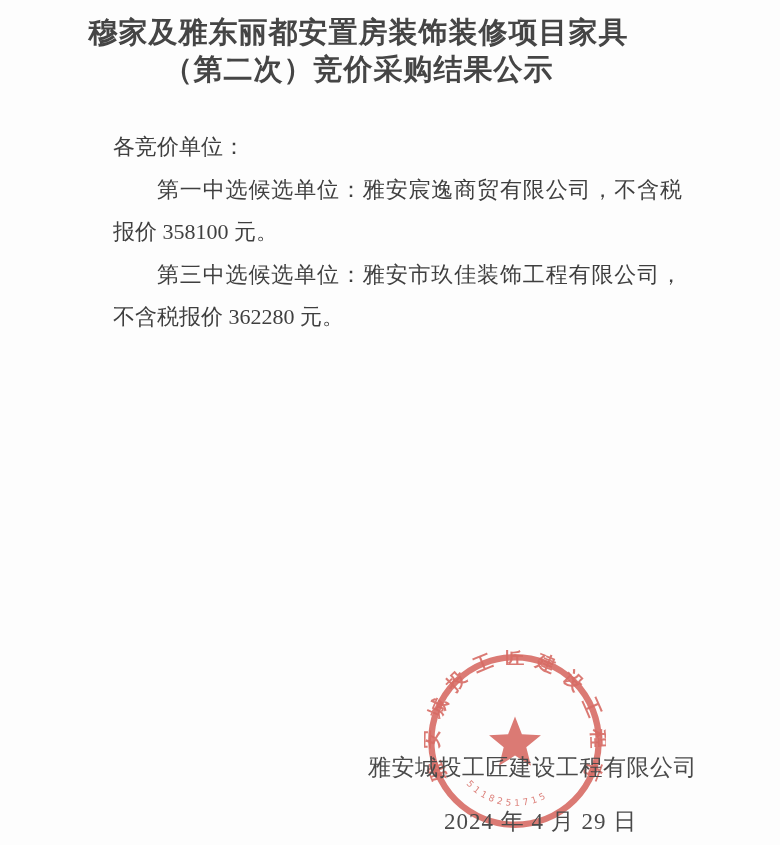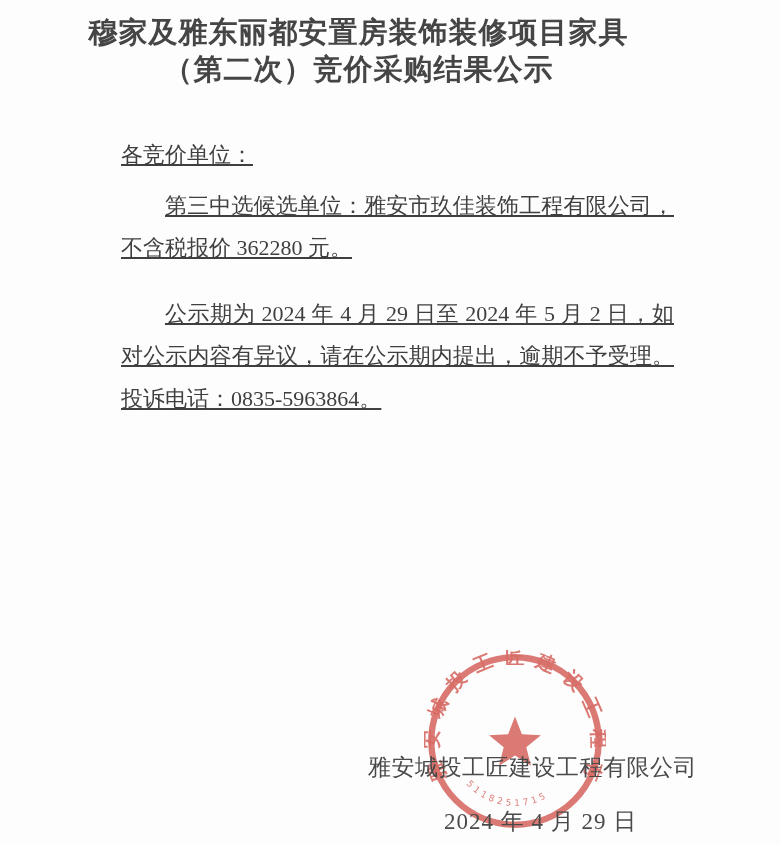--- a/index.html
+++ b/index.html
@@ -34,22 +34,21 @@
     position: absolute;
     top: 126px;
     left: 113px;
     width: 569px;
     font-size: 22px;
     line-height: 42.5px;
     text-align: justify;
     color: #3f3f3f;
   }
   .body-text p {
-    margin: 8px;
-    text-decoration: underline;
+    margin: 0;
   }
   .salutation {
     text-indent: 0;
   }
   .para {
     text-indent: 2em;
   }
   .para-gap {
     margin-top: 23px !important;
   }
@@ -87,22 +86,22 @@
 
 <div class="page">
 
   <h1 class="doc-title">
     <span>穆家及雅东丽都安置房装饰装修项目家具</span><br>
     <span>（第二次）竞价采购结果公示</span>
   </h1>
 
   <div class="body-text">
     <p class="salutation">各竞价单位：</p>
+    <p class="para">第一中选候选单位：雅安宸逸商贸有限公司，不含税报价 358100 元。</p>
     <p class="para">第三中选候选单位：雅安市玖佳装饰工程有限公司，不含税报价 362280 元。</p>
-    <p class="para para-gap">公示期为 2024 年 4 月 29 日至 2024 年 5 月 2 日，如对公示内容有异议，请在公示期内提出，逾期不予受理。投诉电话：0835-5963864。</p>
   </div>
 
   <svg class="seal" viewBox="0 0 200 200" xmlns="http://www.w3.org/2000/svg">
     <defs>
       <path id="sealArcTop" d="M 25,140 A 85,85 0 1 1 175,140" fill="none"></path>
       <path id="sealArcBottom" d="M 38,136 A 72,72 0 0 0 162,136" fill="none"></path>
     </defs>
     <circle cx="100" cy="100" r="92" fill="none" stroke="#d0524a" stroke-width="7" opacity="0.9"></circle>
     <polygon points="100,73 107.6,92.5 128.5,93.7 112.4,107 117.6,127.3 100,116 82.4,127.3 87.6,107 71.5,93.7 92.4,92.5" fill="#d0524a" opacity="0.9"></polygon>
     <text font-size="21" font-weight="bold" fill="#d0524a" opacity="0.9" font-family="Liberation Serif, DejaVu Serif, serif">

